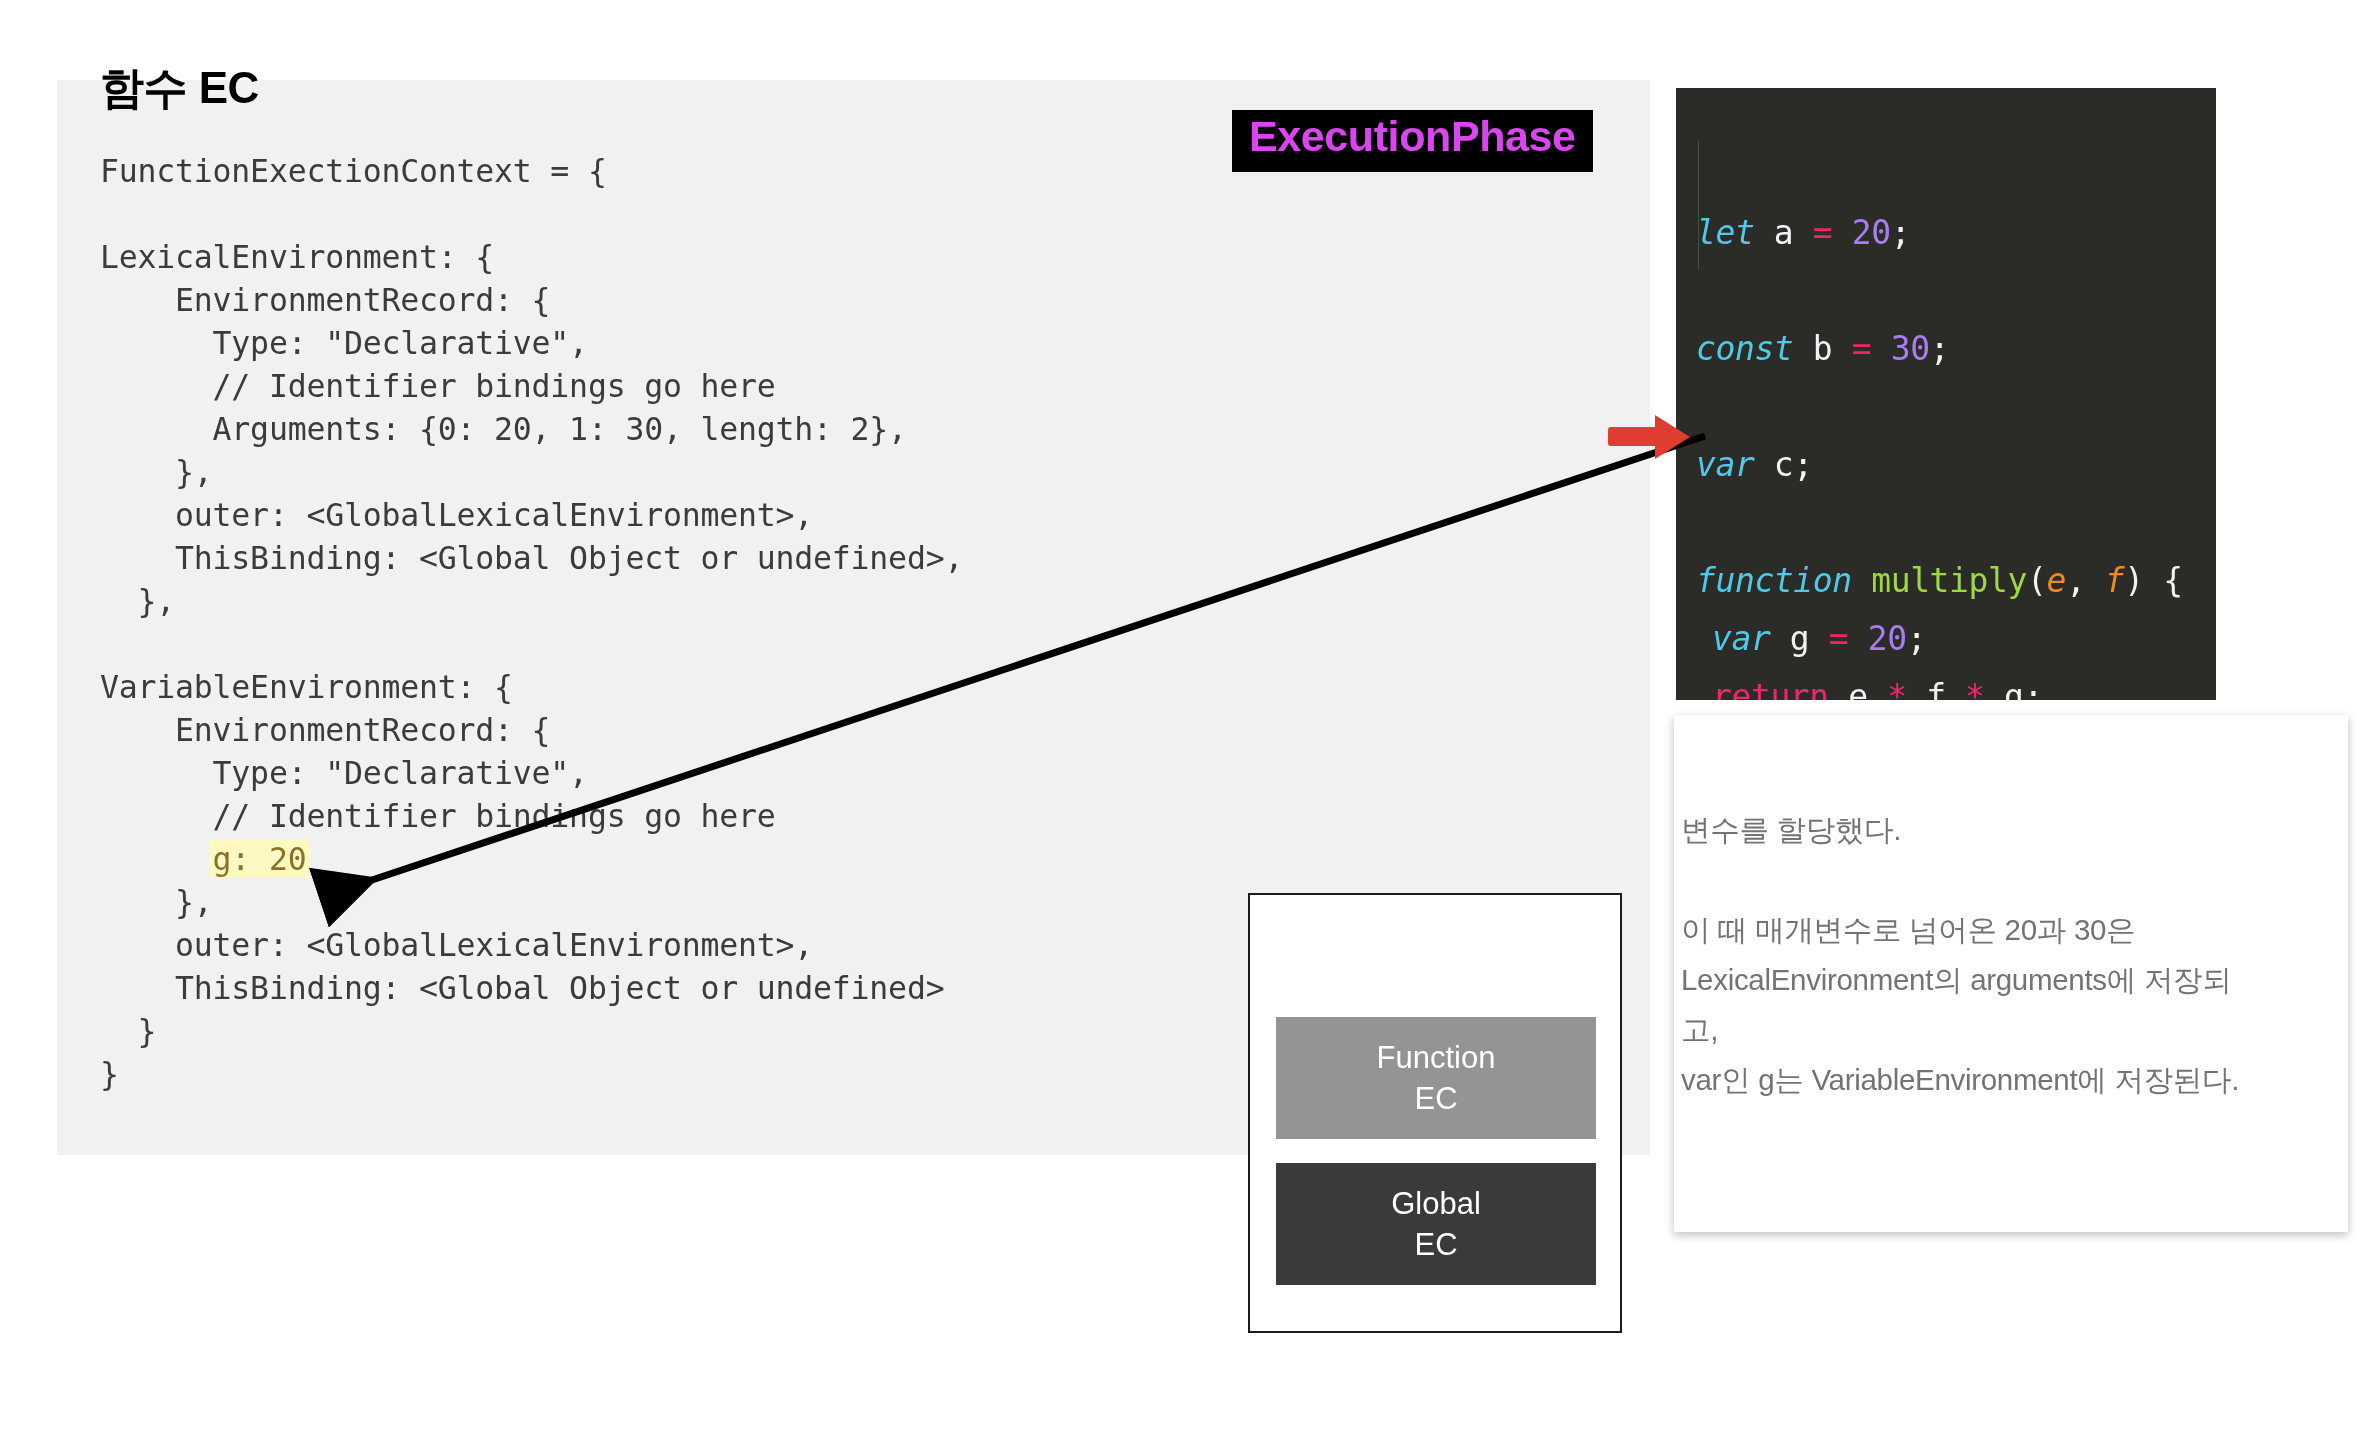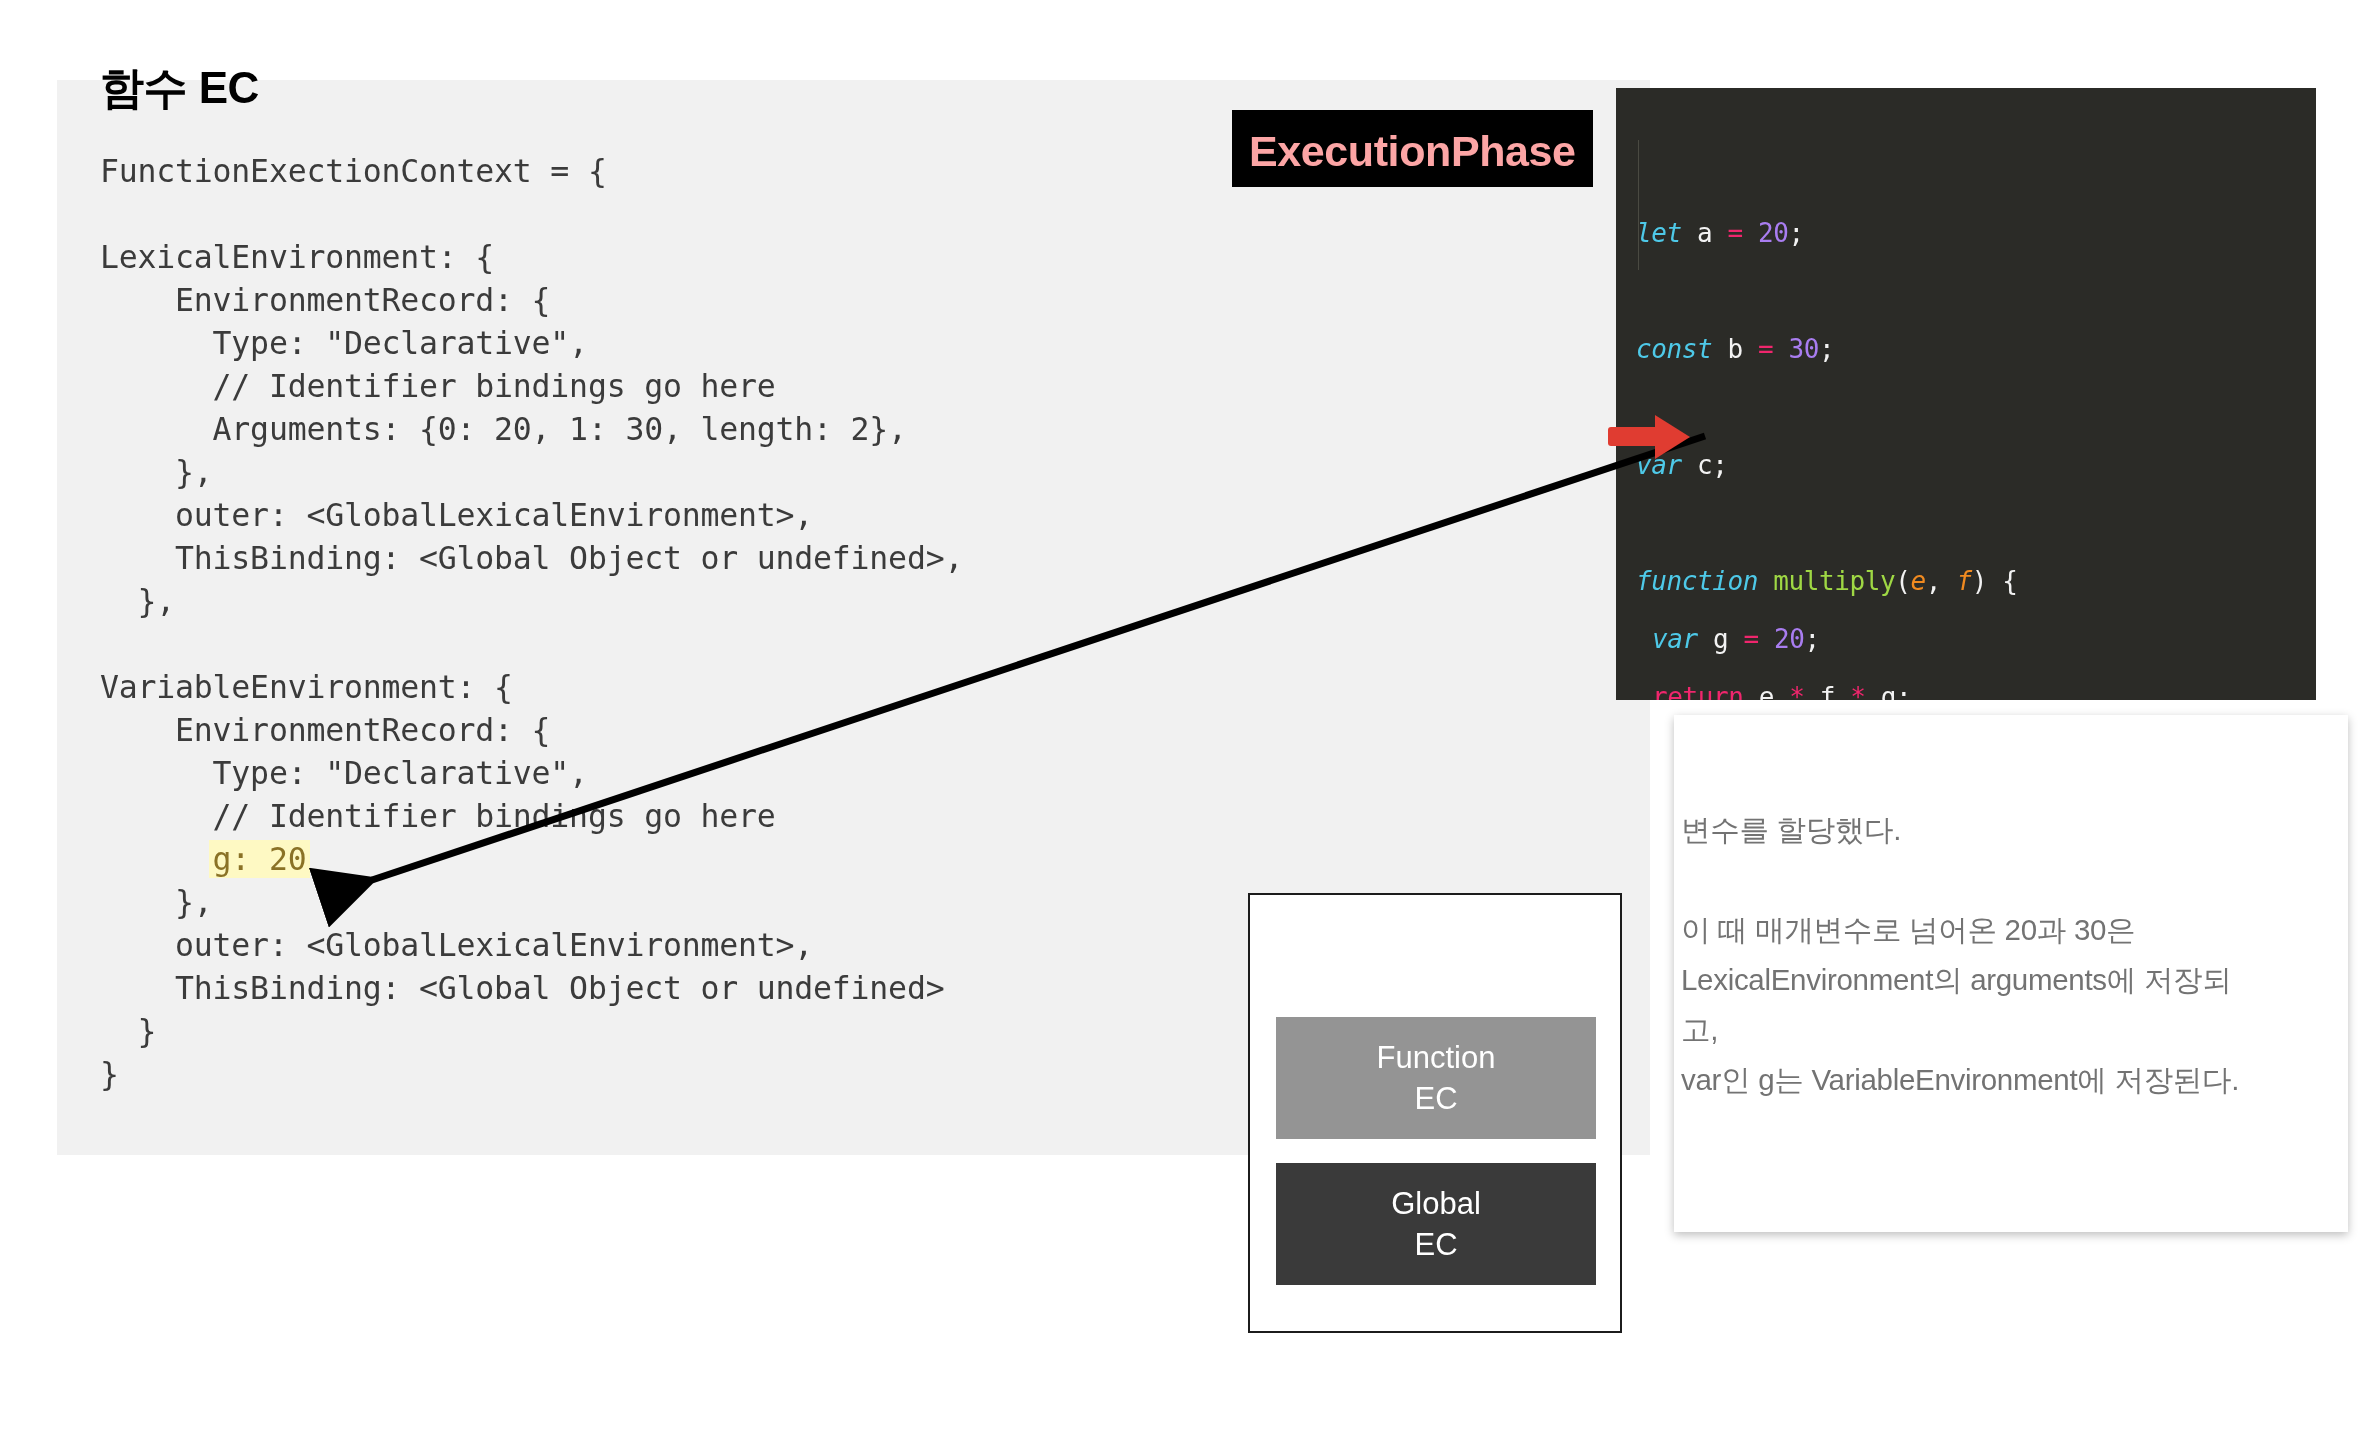--- a/index.html
+++ b/index.html
@@ -55,39 +55,39 @@
     padding: 1px 4px;
     margin-left: -4px;
   }
 
   
   #exec-phase {
     position: absolute;
     left: 1232px;
     top: 110px;
     background: #000000;
-    color: #fca5a5;
+    color: #d946ef;
     font-size: 43px;
     font-weight: bold;
-    padding: 20px 17px 14px 17px;
+    padding: 5px 17px 14px 17px;
     line-height: 1;
     letter-spacing: -0.4px;
     white-space: nowrap;
   }
 
   
   #dark-code {
     position: absolute;
-    left: 1616px;
+    left: 1676px;
     top: 88px;
-    width: 700px;
+    width: 540px;
     height: 612px;
     background: #2b2b27;
     font-family: "DejaVu Sans Mono", "Liberation Mono", monospace;
-    font-size: 26px;
+    font-size: 33px;
     line-height: 58px;
     letter-spacing: -0.4px;
     white-space: pre;
     overflow: hidden;
   }
   #dark-code .row { display: block; height: 58px; padding-left: 20px; }
   #dark-code .row.indent { padding-left: 36px; }
   .kw    { color: #4ec9e8; font-style: italic; }   
   .name  { color: #f2f2f2; }                        
   .op    { color: #f0266d; }                        

